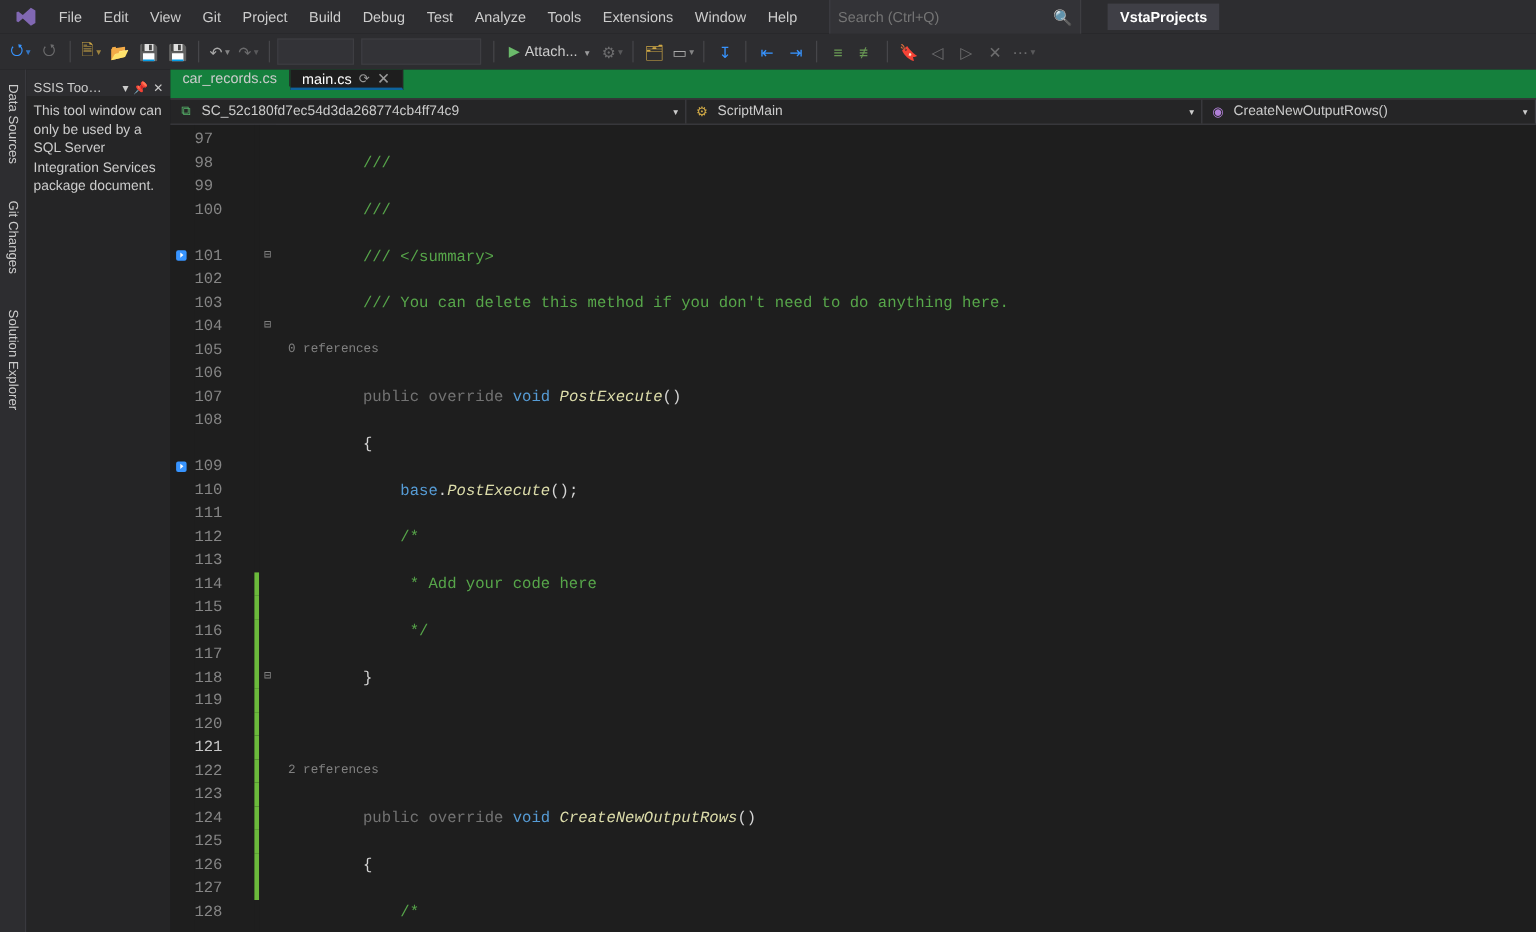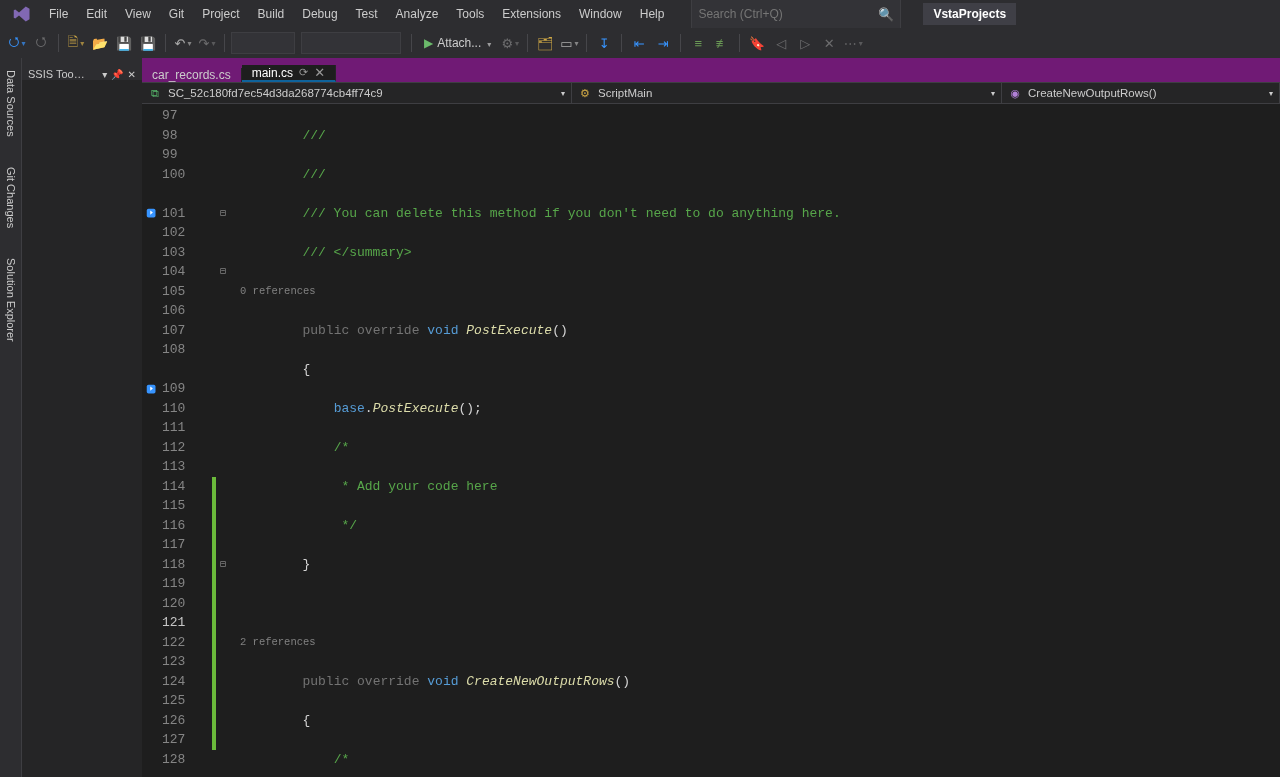--- a/index.html
+++ b/index.html
@@ -141,23 +141,23 @@
 .tw-ico { font-size: 10px; cursor: pointer; color: #ccc; }
 
 .editor-area {
   flex: 1;
   display: flex;
   flex-direction: column;
   min-width: 0;
 }
 .tabs {
   height: 24px;
-  background: #701a75;
-  display: flex;
-  align-items: flex-end;
+  background: #15803d;
+  display: flex;
+  align-items: flex-start;
 }
 .tab {
   display: flex; align-items: center; gap: 6px;
   padding: 0 10px;
   font-size: 12px;
   color: #ccc;
   border-right: 1px solid #252526;
   cursor: pointer;
 }
 .tab.active {
@@ -323,20 +323,21 @@
 
   <div class="tool-window">
     <div class="tw-header">
       <span>SSIS Too…</span>
       <div class="tw-icons">
         <span class="tw-ico">▾</span>
         <span class="tw-ico">📌</span>
         <span class="tw-ico">✕</span>
       </div>
     </div>
+    <div class="tw-body">This tool window can only be used by a SQL Server Integration Services package document.</div>
   </div>
 
   <div class="editor-area">
     <div class="tabs">
       <div class="tab">
         <span>car_records.cs</span>
       </div>
       <div class="tab active">
         <span>main.cs</span>
         <span class="pin">⟳</span>
@@ -497,22 +498,22 @@
           <div></div>
           <div></div>
           <div></div>
           <div></div>
           <div></div>
       </div>
 
       <div class="code">
 <div class="line"><span class="c-comment">        ///</span></div>
 <div class="line"><span class="c-comment">        ///</span></div>
+<div class="line"><span class="c-comment">        /// &lt;/summary&gt;</span></div>
 <div class="line"><span class="c-comment">        /// You can delete this method if you don't need to do anything here.</span></div>
-<div class="line"><span class="c-comment">        /// &lt;/summary&gt;</span></div>
 <div class="line codelens">0 references</div>
 <div class="line">        <span class="c-mod">public</span> <span class="c-mod">override</span> <span class="c-kw">void</span> <span class="c-method">PostExecute</span><span class="c-punc">()</span></div>
 <div class="line">        <span class="c-punc">{</span></div>
 <div class="line">            <span class="c-kw">base</span><span class="c-punc">.</span><span class="c-method">PostExecute</span><span class="c-punc">();</span></div>
 <div class="line">            <span class="c-comment">/*</span></div>
 <div class="line"><span class="c-comment">             * Add your code here</span></div>
 <div class="line"><span class="c-comment">             */</span></div>
 <div class="line">        <span class="c-punc">}</span></div>
 <div class="line"></div>
 <div class="line codelens">2 references</div>

